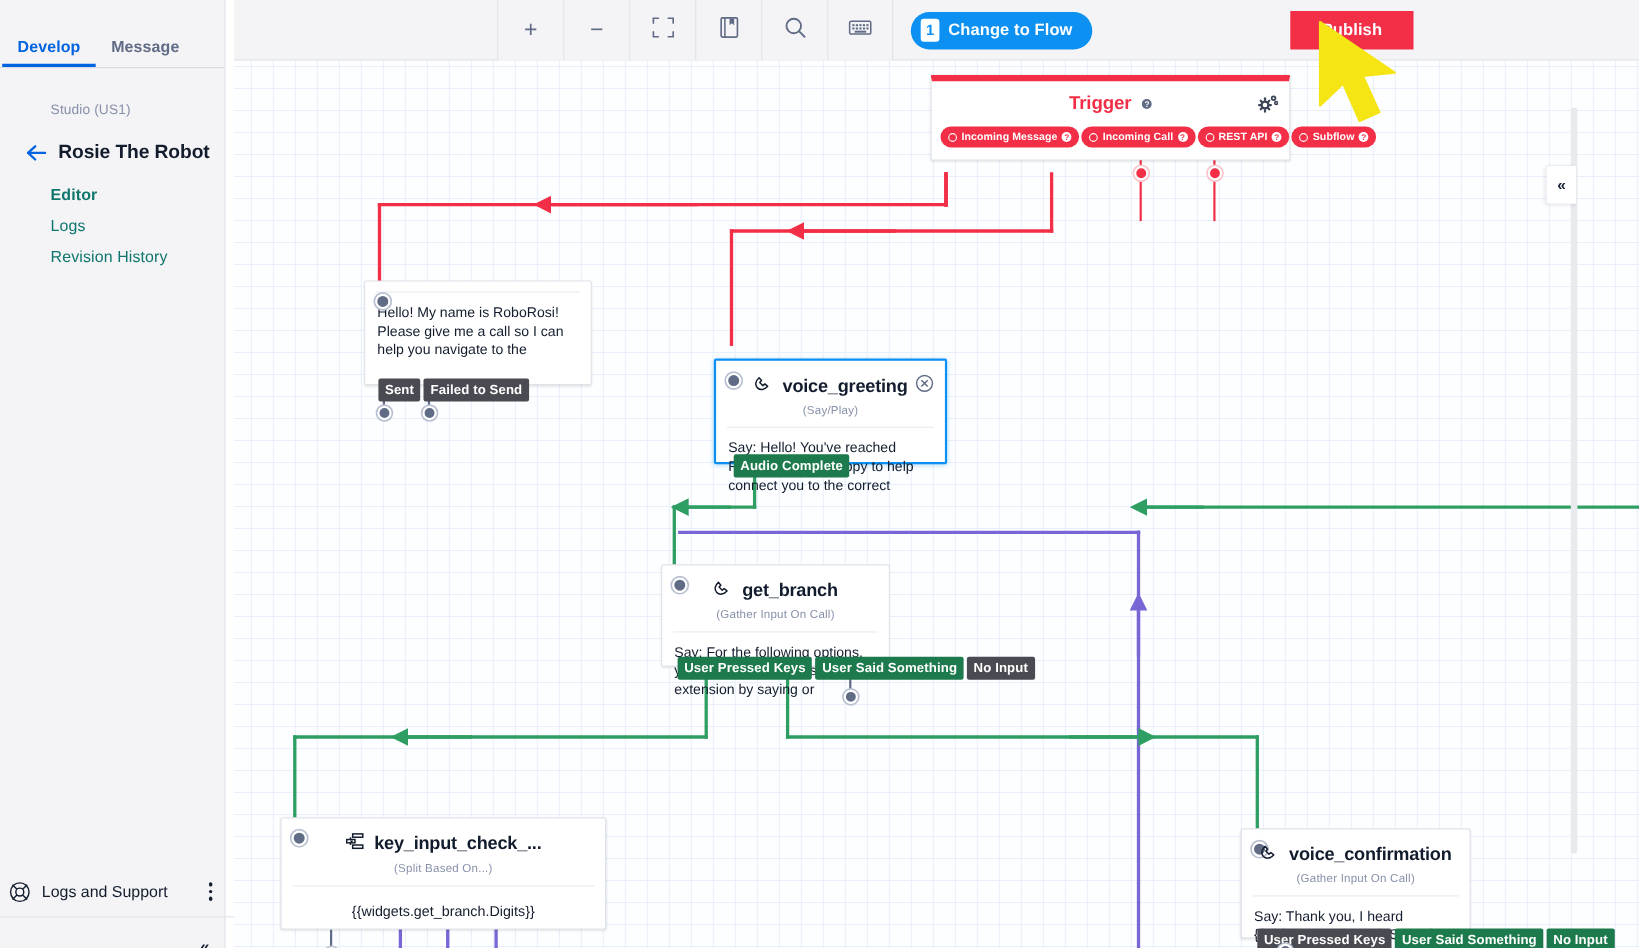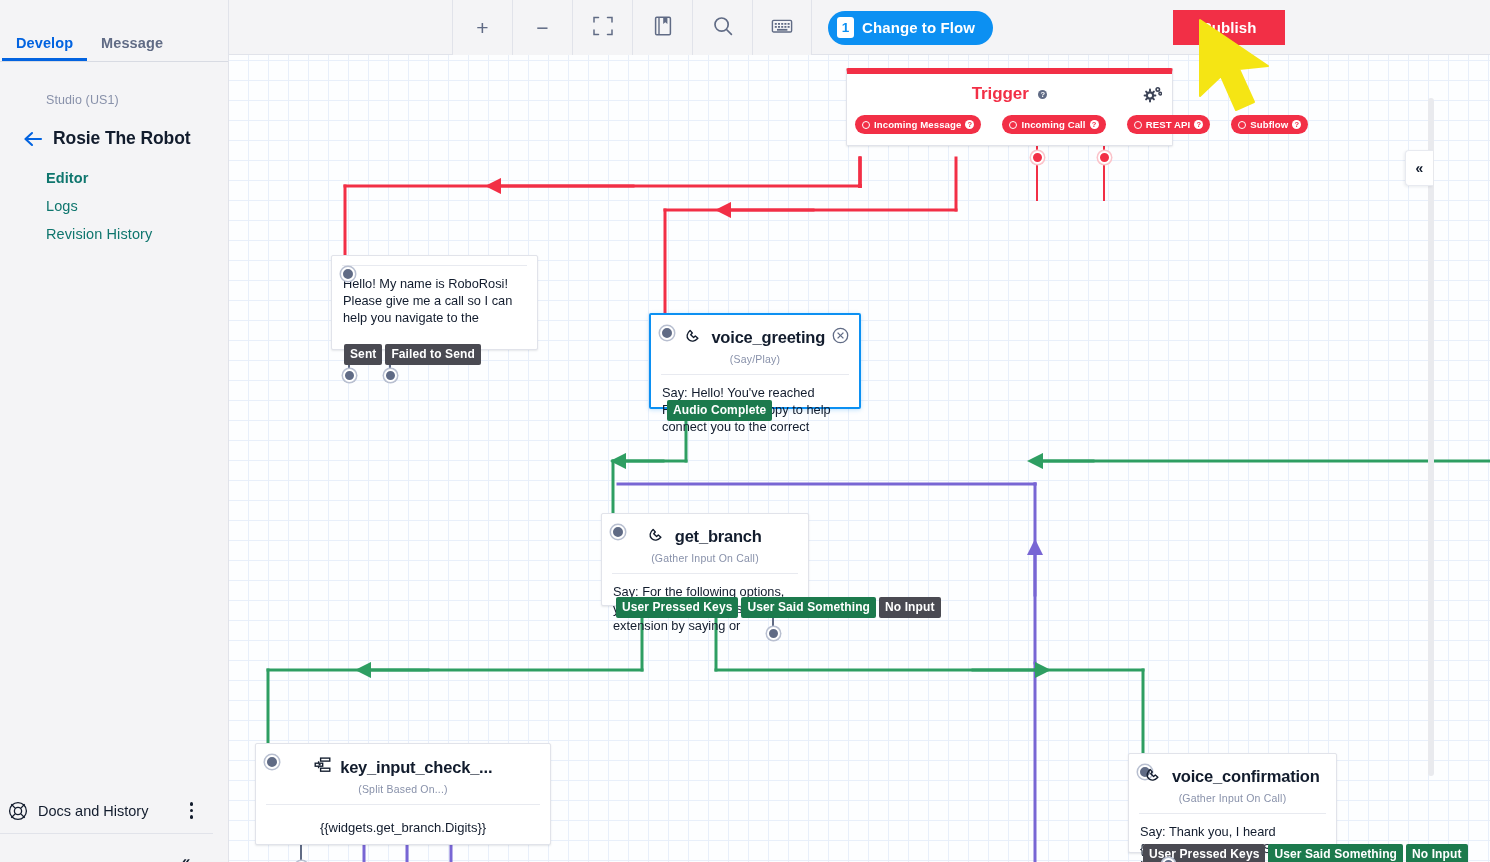--- a/index.html
+++ b/index.html
@@ -8,21 +8,21 @@
     width: 1490px; height: 862px;
     overflow: hidden;
     font-family: "Liberation Sans", sans-serif;
     background: #fff;
   }
   #app { position: relative; width: 1490px; height: 862px; }
 
   
   #sidebar {
     position: absolute; left: 0; top: 0;
-    width: 229px; height: 862px;
+    width: 205px; height: 862px;
     background: #f4f4f6;
     border-right: 1px solid #e1e3ea;
     z-index: 40;
   }
   #sidebar-tabs {
     display: flex; height: 62px; align-items: flex-end;
     padding: 0 0 0 2px;
     border-bottom: 1px solid #d8dbe3;
   }
   .side-tab {
@@ -178,21 +178,21 @@
   #trigger-node {
     position: absolute; left: 633px; top: 13px; width: 327px;
     background: #fff; border: 1px solid #e1e3ea; border-radius: 2px;
     border-top: 6px solid #f22f46;
     box-shadow: 0 1px 2px rgba(18,28,45,.10); z-index: 10;
   }
   #trigger-title {
     text-align: center; font-size: 17px; font-weight: bold;
     color: #f22f46; padding: 10px 0 0 0; letter-spacing: -.1px;
   }
-  #trigger-chips { display: flex; gap: 21px; padding: 11px 8px 11px 8px; }
+  #trigger-chips { display: flex; gap: 2px; padding: 11px 8px 11px 8px; }
   .trig-chip {
     display: flex; align-items: center; gap: 4px;
     background: #f22f46; color: #fff; border-radius: 11px;
     font-size: 9.6px; font-weight: bold; padding: 4px 7px;
     white-space: nowrap; cursor: pointer; letter-spacing: .1px;
   }
   .trig-ring {
     width: 8px; height: 8px; border-radius: 50%;
     border: 1.4px solid #fff; flex: 0 0 auto;
   }
@@ -256,21 +256,21 @@
       <span id="docs-icon">
         <svg width="20" height="20" viewBox="0 0 20 20">
           <circle cx="10" cy="10" r="8.4" fill="none" stroke="#121c2d" stroke-width="1.3"></circle>
           <circle cx="10" cy="10" r="3.6" fill="none" stroke="#121c2d" stroke-width="1.3"></circle>
           <line x1="3.3" y1="3.3" x2="7.4" y2="7.4" stroke="#121c2d" stroke-width="1.3"></line>
           <line x1="16.7" y1="3.3" x2="12.6" y2="7.4" stroke="#121c2d" stroke-width="1.3"></line>
           <line x1="3.3" y1="16.7" x2="7.4" y2="12.6" stroke="#121c2d" stroke-width="1.3"></line>
           <line x1="16.7" y1="16.7" x2="12.6" y2="12.6" stroke="#121c2d" stroke-width="1.3"></line>
         </svg>
       </span>
-      <span id="docs-label">Docs and History</span>
+      <span id="docs-label">Logs and Support</span>
       <span id="docs-kebab">
         <i></i>
           <i></i>
           <i></i>
       </span>
     </div>
 
     <div id="sidebar-collapse">«</div>
   </aside>
 
@@ -473,21 +473,21 @@
       <div class="chips" style="left:12px;">
         <span class="chip gray">Sent</span>
         <span class="chip gray">Failed to Send</span>
       </div>
     </div>
     <div class="term-stub" style="left:135px;top:295px;height:23px;"></div>
     <div class="term-dot" style="left:130px;top:314px;"></div>
     <div class="term-stub" style="left:176px;top:295px;height:23px;"></div>
     <div class="term-dot" style="left:171px;top:314px;"></div>
 
-    <div class="node selected" style="left:436px;top:258px;width:212px;height:96px;">
+    <div class="node selected" style="left:436px;top:271px;width:212px;height:96px;">
       <span class="in-dot"></span>
       <div class="node-head">
         <span class="node-type-icon">
           <svg width="17" height="15" viewBox="0 0 17 15">
             <path d="M3.6 11.6 C1 9 1.9 5.2 5.1 2.4 l2.2 2.6 -1.6 1.7 2.9 2.9 1.7 -1.6 2.6 2.2
                      C10 13.4 6.2 14.2 3.6 11.6 z" fill="none" stroke="#121c2d" stroke-width="1.35" stroke-linejoin="round"></path>
           </svg>
         </span>
         <span class="node-title">voice_greeting</span>
         <div class="node-sub">(Say/Play)</div>

